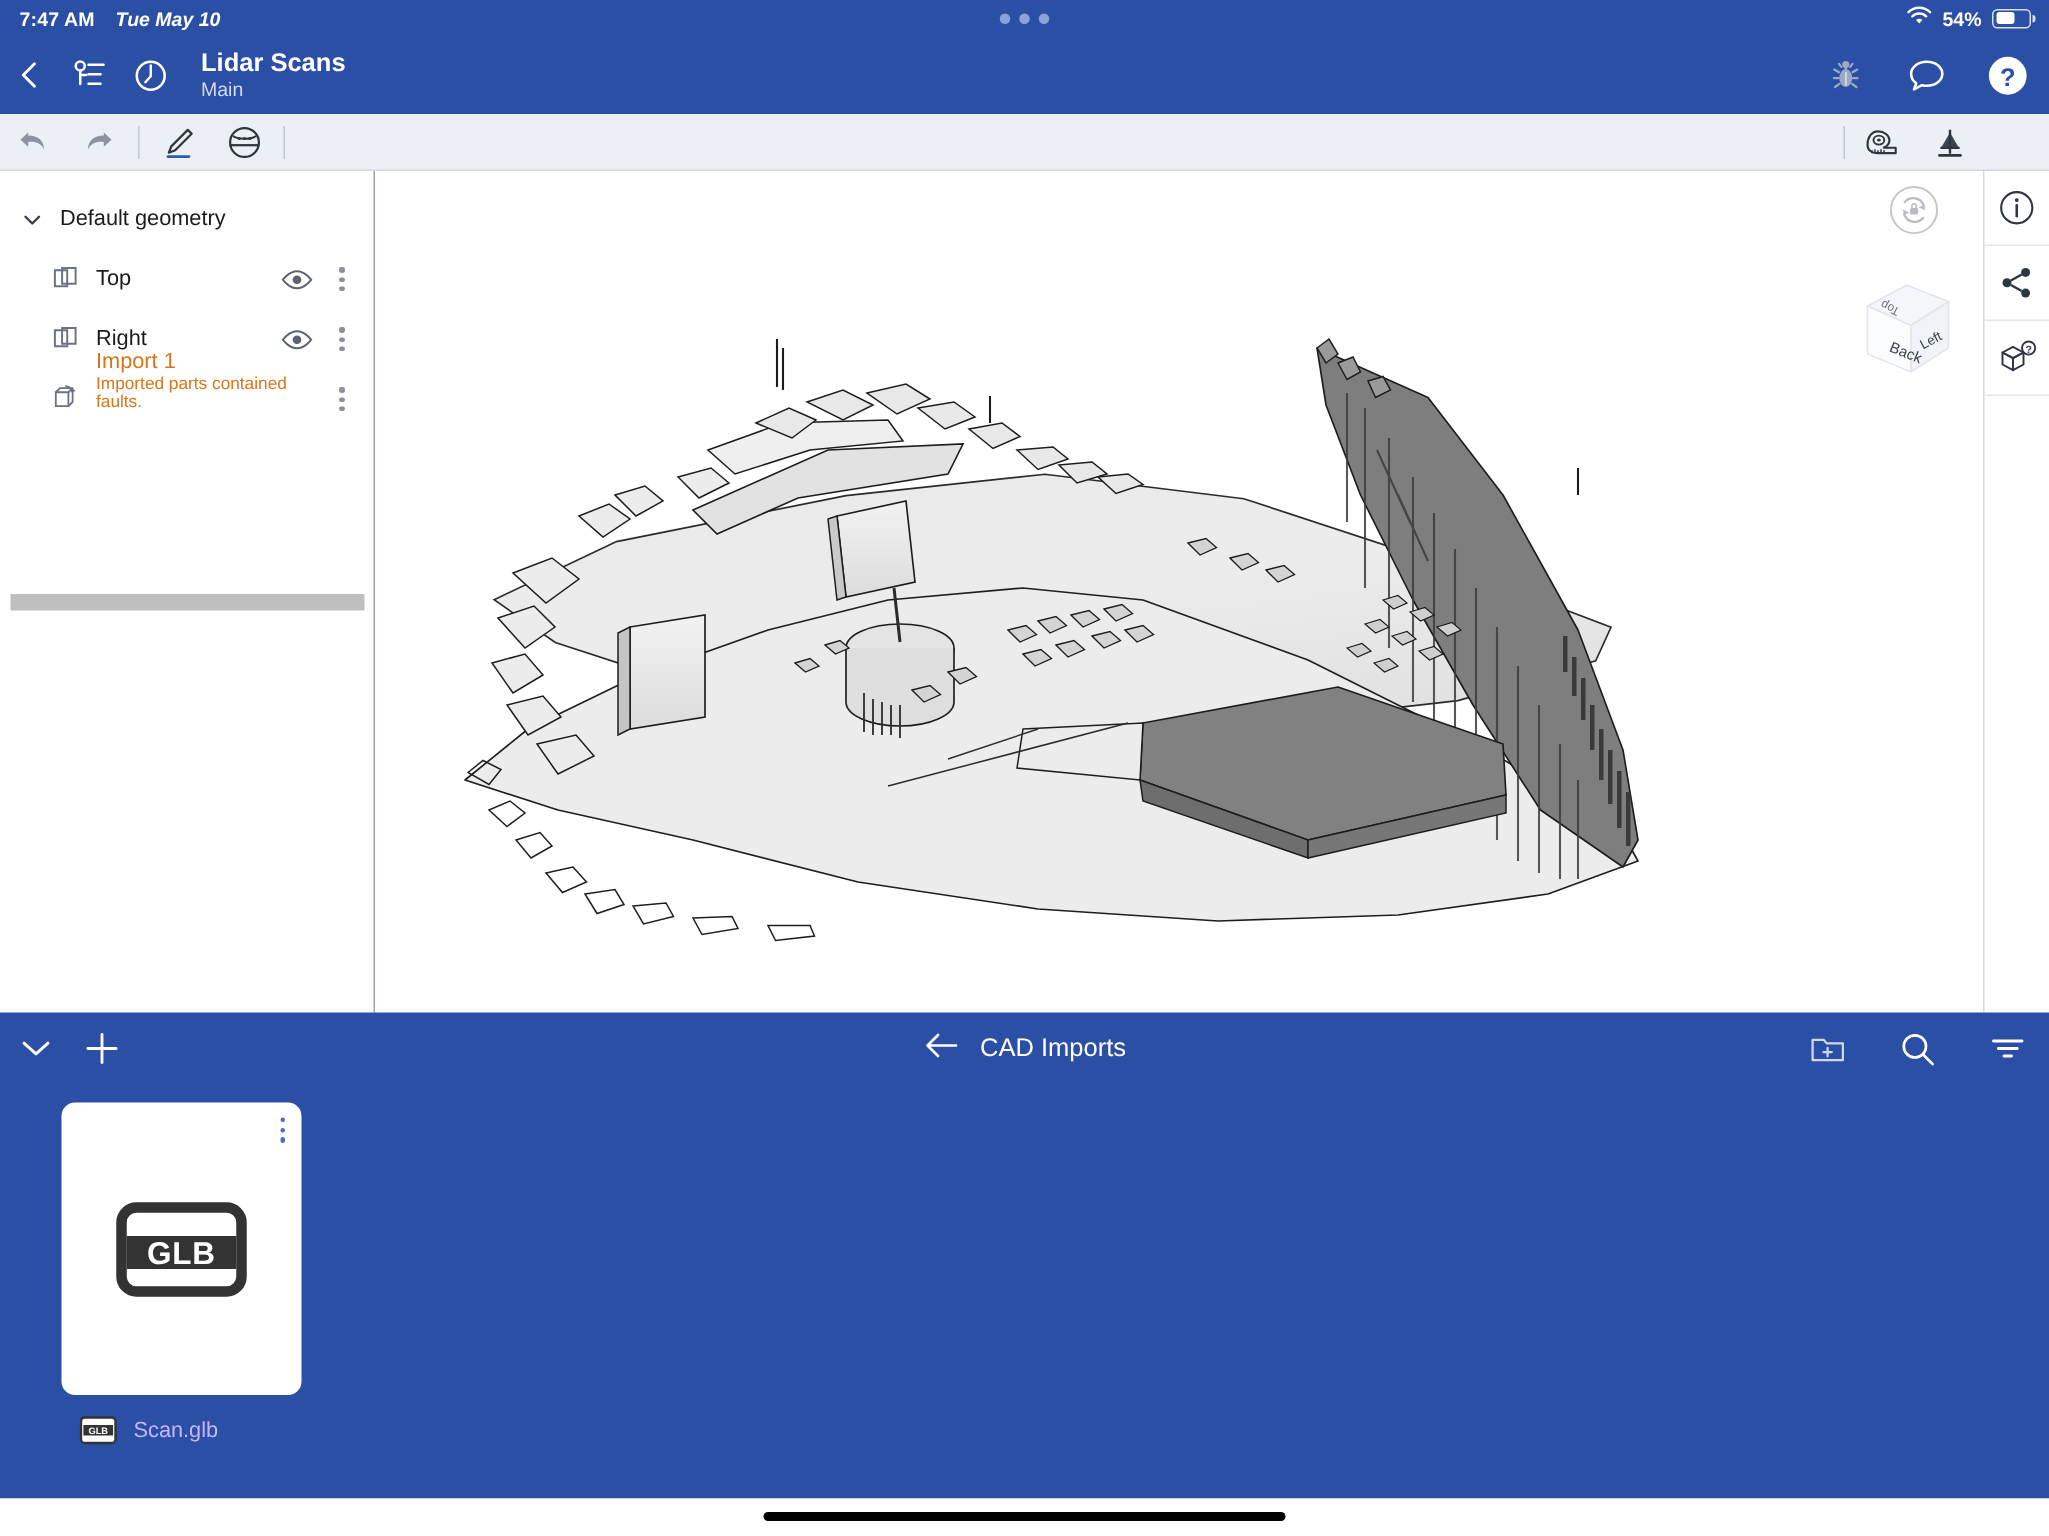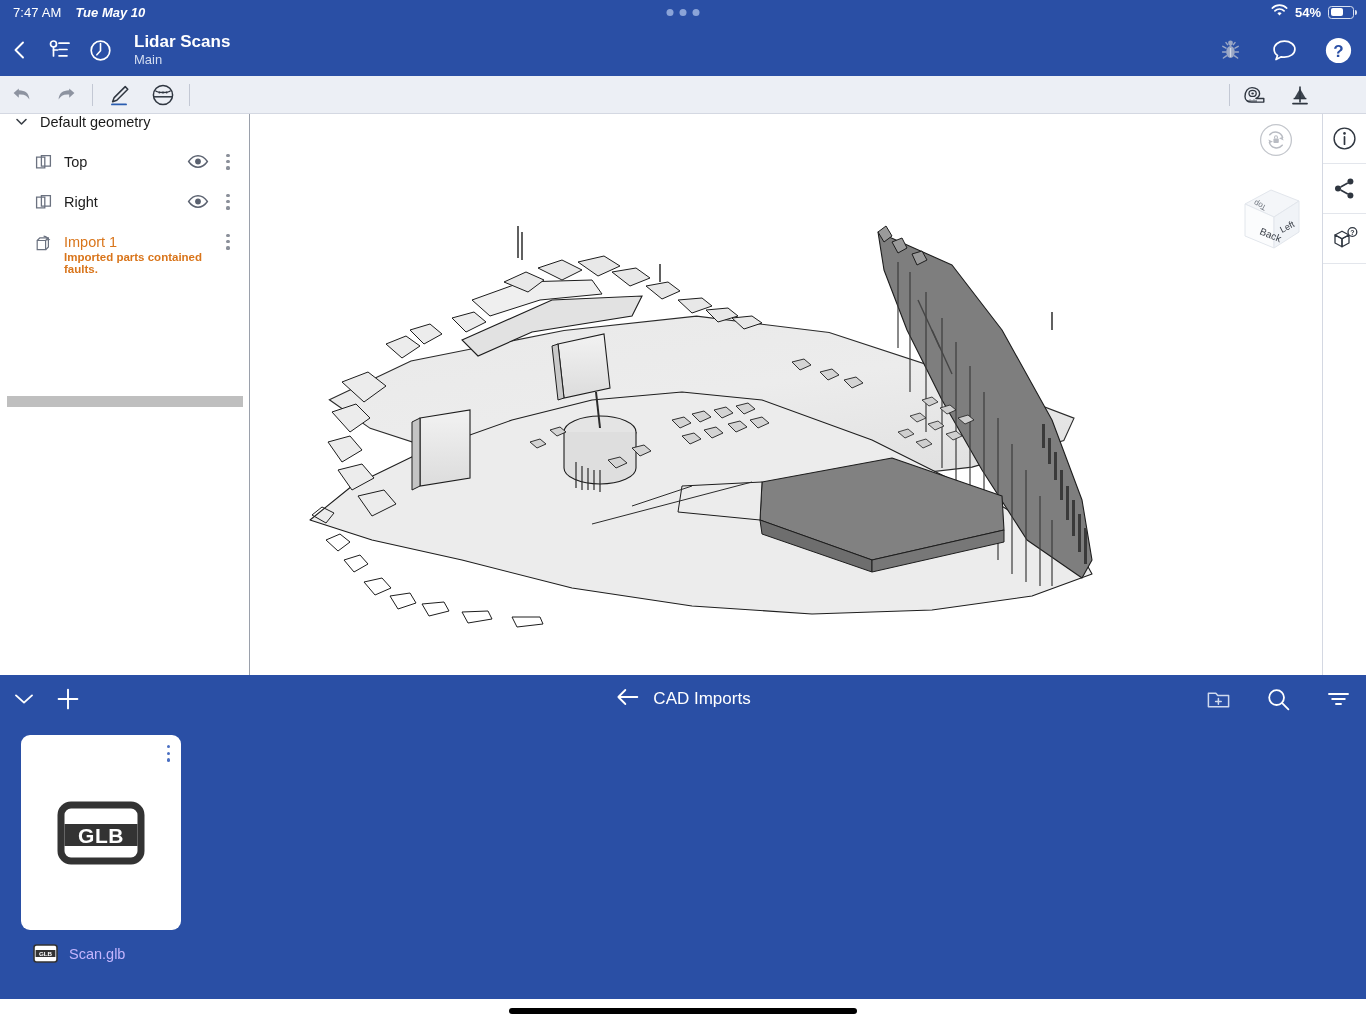--- a/index.html
+++ b/index.html
@@ -9,21 +9,21 @@
     background: #ffffff; overflow: hidden;
   }
   .app { position: relative; width: 1366px; height: 1024px; background:#fff; }
 
   
   .statusbar {
     position:absolute; left:0; top:0; width:1366px; height:24px;
     background:#2a4fa5; color:#fff; font-size:13px;
     display:flex; align-items:center;
   }
-  .sb-time { margin-left:13px; font-weight:400; letter-spacing:.1px; }
+  .sb-time { margin-left:13px; font-weight:700; letter-spacing:.1px; }
   .sb-date { margin-left:14px; font-weight:600;font-style:italic; }
   .sb-dots { position:absolute; left:50%; transform:translateX(-50%); display:flex; gap:6px; }
   .sb-dots i { width:7px; height:7px; border-radius:50%; background:#8ba4d8; display:block; }
   .sb-right { position:absolute; right:12px; display:flex; align-items:center; gap:7px; }
   .sb-pct { font-size:13px; font-weight:600; }
   .battery { width:26px; height:13px; border:1.6px solid #d8e0f0; border-radius:3.5px; position:relative; }
   .battery::after{ content:""; position:absolute; right:-4px; top:3.5px; width:2.5px;height:5px;
      background:#d8e0f0; border-radius:0 2px 2px 0;}
   .battery i { position:absolute; left:1.5px; top:1.5px; bottom:1.5px; width:52%; background:#fff; border-radius:2px; display:block;}
 
@@ -53,27 +53,27 @@
   .tree {
     position:absolute; left:0; top:114px; width:250px; height:561px;
     background:#fff; border-right:1px solid #9aa0ab;
   }
   .tree-head {
     height:44px; display:flex; align-items:center; justify-content:space-between;
     padding:0 12px 0 13px; border-bottom:1px solid #dfe2e8;
   }
   .tree-head .t { font-size:14.5px; font-weight:700; color:#1b1b1b; }
   .tree-head .r { font-size:14.5px; color:#2a5db0; }
-  .tree-row { height:40px; display:flex; align-items:flex-start; padding:0 8px 0 8px; }
+  .tree-row { height:40px; display:flex; align-items:flex-end; padding:0 8px 0 8px; }
   .tree-row.group { padding-left:10px; }
   .chev { width:22px; display:flex; align-items:center; justify-content:center; }
   .tr-icon { width:26px; display:flex; align-items:center; justify-content:center; }
   .tr-label { font-size:14.5px; color:#1b1b1b; margin-left:8px; flex:1; }
   .tr-label.warn { color:#d9751b; }
-  .tr-sub { font-size:11.5px; color:#d9751b; margin-top:1px;font-weight:bold; }
+  .tr-sub { font-size:11.5px; color:#d9751b; margin-top:1px; }
   .tr-eye { width:34px; display:flex; align-items:center; justify-content:center; }
   .tr-dots { width:26px; display:flex; align-items:center; justify-content:center; }
   .dots3 { display:flex; flex-direction:column; gap:3px; align-items:center; }
   .dots3 i { width:3.2px; height:3.2px; border-radius:50%; background:#8a8f99; display:block; }
   .rollback { position:absolute; left:7px; top:282px; width:236px; height:11px; background:#bfbfbf; }
 
   
   .rb-tab {
     position:absolute; left:255px; top:160px; width:22px; height:58px;
     background:#f1f3f7; border:1px solid #d2d6df; border-left:none;
@@ -103,21 +103,21 @@
     background:#2a4fa5;
   }
   .bottom-bar { height:48px; position:relative; display:flex; align-items:center; }
   .bb-left { display:flex; align-items:center; padding-left:8px; gap:12px; }
   .bb-title { position:absolute; left:50%; transform:translateX(-50%);
      display:flex; align-items:center; gap:14px; color:#fff; font-size:17px; }
   .bb-right { position:absolute; right:12px; display:flex; align-items:center; gap:28px; }
   .bb-btn { width:32px; height:32px; display:flex; align-items:center; justify-content:center; }
 
   .files { padding:12px 0 0 21px; display:flex; gap:18px; }
-  .file-card { width:140px; }
+  .file-card { width:140px;margin-left:20px; }
   .file-thumb {
     width:160px; height:195px; background:#fff; border-radius:9px; position:relative;
     display:flex; align-items:center; justify-content:center;
   }
   .file-thumb .kebab { position:absolute; right:11px; top:10px; }
   .glb-big { width:100px; height:100px; position:relative; }
   .file-name { display:flex; align-items:center; gap:11px; margin-top:13px; color:#c4b5fd; font-size:14.5px;padding-left:12px; }
   .glb-small { width:25px; height:21px; position:relative; flex:none; }
 
   

